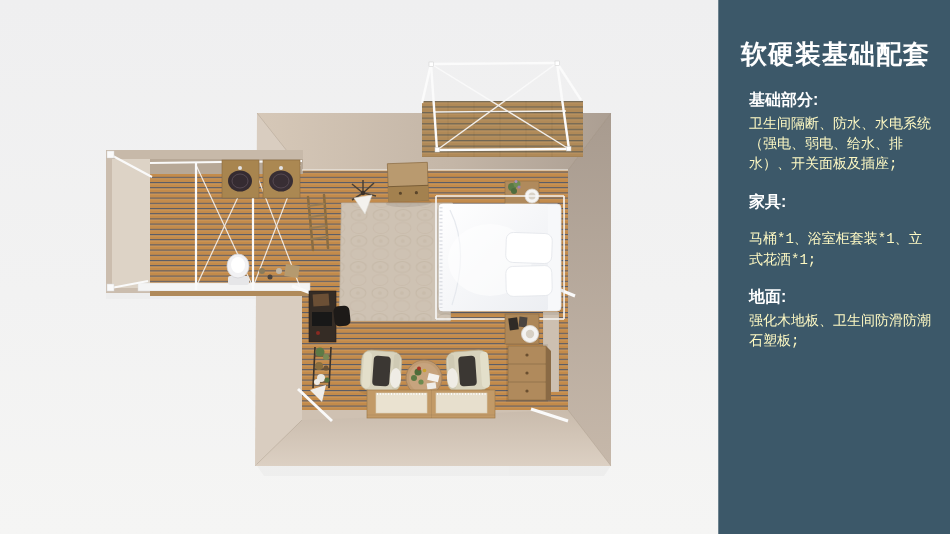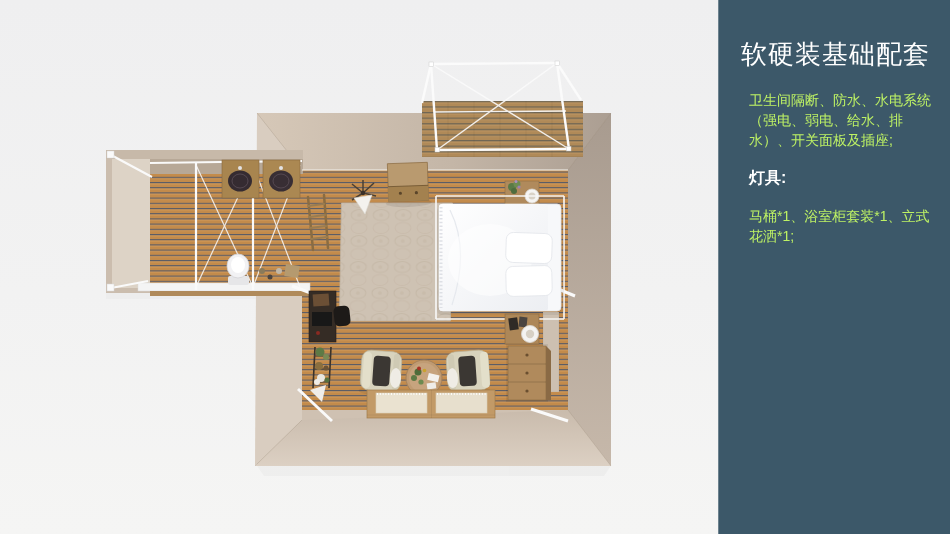--- a/index.html
+++ b/index.html
@@ -4,24 +4,24 @@
 <style>
   html,body{margin:0;padding:0;background:#e8e8e8;}
   .stage{position:relative;width:950px;height:534px;overflow:hidden;
          font-family:"Liberation Sans","DejaVu Sans",sans-serif;}
   .plan-area{position:absolute;left:0;top:0;width:718px;height:534px;
              background:linear-gradient(180deg,#efeff0 0%,#f2f2f2 55%,#f5f5f4 100%);}
   .plan-area svg{display:block;}
   .sidebar{position:absolute;left:718px;top:0;width:232px;height:534px;
            background:#3c5869;color:#ffffff;box-sizing:border-box;
            padding:40px 18px 0 22px;border-left:1px solid rgba(255,255,255,.25);}
-  .sidebar h1{font-size:26px;line-height:1.15;margin:0 0 20px 0;letter-spacing:1px;font-weight:normal;}
+  .sidebar h1{font-size:26px;line-height:1.15;margin:0 0 20px 0;letter-spacing:1px;font-weight:bold;}
   .spec{margin:0 0 17px 8px;}
   .spec h2{font-size:16px;line-height:1.3;margin:0 0 3px 0;font-weight:bold;}
-  .spec p{font-size:14px;line-height:1.45;margin:0;color:#bef264;word-break:break-all;}
+  .spec p{font-size:14px;line-height:1.45;margin:0;color:#fef9c3;word-break:break-all;font-family:Liberation Mono, monospace;}
 </style>
 </head>
 <body>
 
 <div class="stage">
 
   <div class="plan-area">
     <svg width="718" height="534" viewBox="0 0 718 534" xmlns="http://www.w3.org/2000/svg">
       <defs>
         <linearGradient id="wallTop" x1="0" y1="0" x2="1" y2="0">
@@ -317,29 +317,34 @@
         <line x1="377" y1="394" x2="426" y2="394" stroke="#ffffff" stroke-width="2" stroke-dasharray="1,1.8" opacity="0.9"></line>
         <line x1="437" y1="394" x2="486" y2="394" stroke="#ffffff" stroke-width="2" stroke-dasharray="1,1.8" opacity="0.9"></line>
       </g>
     </svg>
   </div>
 
   <aside class="sidebar">
     <h1>软硬装基础配套</h1>
 
     <section class="spec">
+      <h2>基础部分:</h2>
       <p>卫生间隔断、防水、水电系统（强电、弱电、给水、排水）、开关面板及插座;</p>
     </section>
 
     <section class="spec">
-    </section>
-
-    <section class="spec">
-      <h2>灯具:</h2>
+      <h2>家具:</h2>
+    </section>
+
+    <section class="spec">
     </section>
 
     <section class="spec">
       <p>马桶*1、浴室柜套装*1、立式花洒*1;</p>
     </section>
 
+    <section class="spec">
+      <h2>地面:</h2>
+      <p>强化木地板、卫生间防滑防潮石塑板;</p>
+    </section>
   </aside>
 
 </div>
 
 </body></html>

